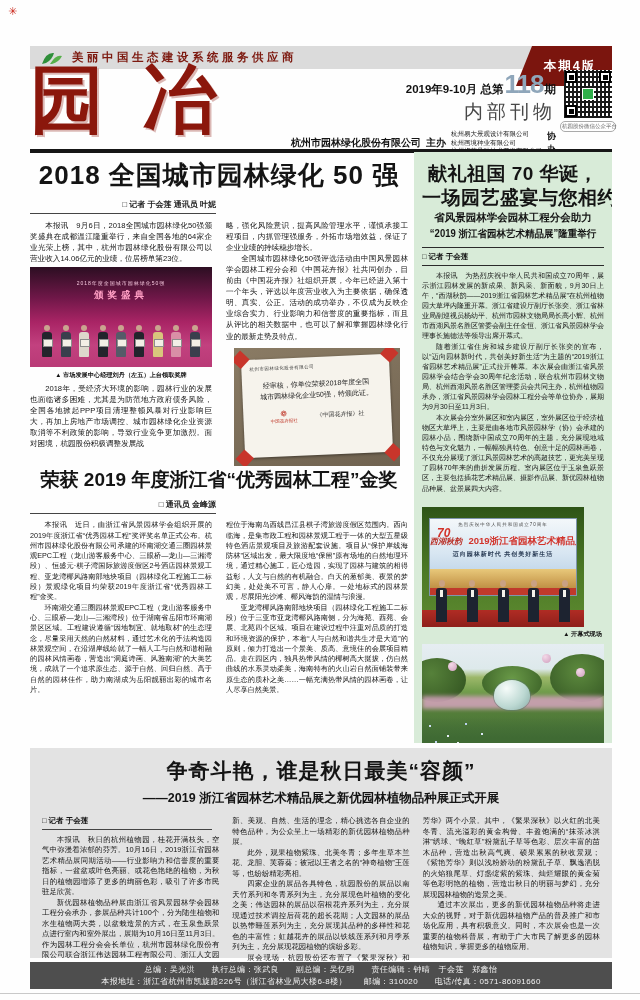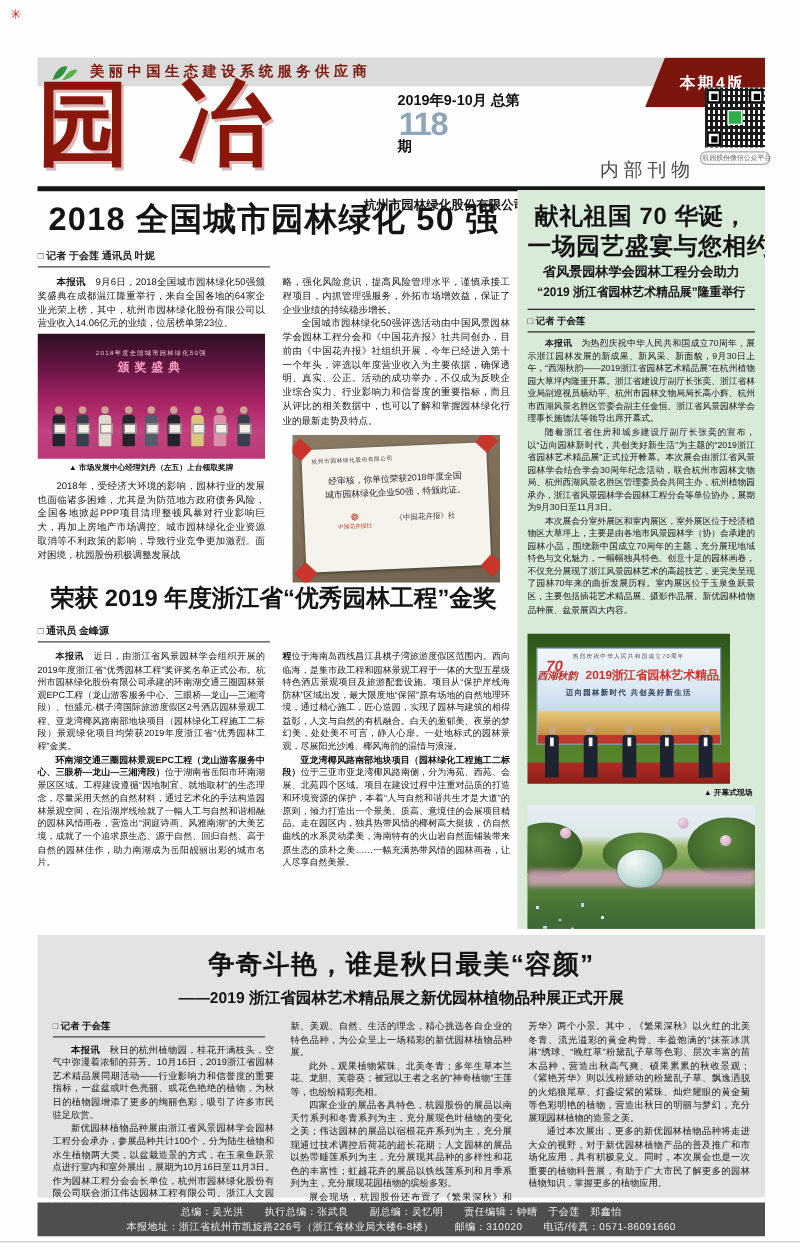--- a/index.html
+++ b/index.html
@@ -18,24 +18,24 @@
   .edition { position:absolute; right:0; top:0; height:40px; min-width:96px; background:#7b150e; color:#fff;
              font-size:12.5px; font-weight:bold; display:flex; align-items:center; justify-content:center;
              padding:0 12px 0 24px; letter-spacing:2px;
              clip-path:polygon(16px 0, 100% 0, 100% 100%, 0 100%); }
 
   
   .logo { position:absolute; left:30px; top:62px; font-family:"DejaVu Serif","Liberation Serif",serif;
           font-size:74px; font-weight:bold; color:#8b170c; letter-spacing:38px; line-height:1;
           white-space:nowrap; text-shadow:2px 2px 0 rgba(139,23,12,.30); }
   .issue { position:absolute; left:318px; top:73px; width:238px; text-align:right; }
-  .issue-line { display:flex; justify-content:flex-end; align-items:baseline;flex-direction:column; }
+  .issue-line { display:flex; justify-content:flex-end; align-items:baseline; }
   .issue-pre,.issue-suf { font-size:11.5px; font-weight:bold; color:#111; }
   .issue-num { font-size:26px; font-weight:bold; color:#8fa6ba; line-height:.85; letter-spacing:-1px; padding:0 1px; }
-  .pubtype { font-size:15px; color:#484848; letter-spacing:4px; margin-top:2px; }
+  .pubtype { font-size:19px; color:#484848; letter-spacing:4px; margin-top:2px; }
   .org-row { display:flex; justify-content:flex-end; align-items:center; gap:5px; margin-top:5px; }
   .org-main,.org-role { font-size:10px; font-weight:bold; white-space:nowrap; }
   .co-stack { text-align:left; font-size:6.5px; line-height:1.3; color:#222; white-space:nowrap; }
   .co-role { font-size:9px; font-weight:bold; }
 
   
   .qr-wrap { position:absolute; left:560px; top:70px; width:56px; text-align:center; }
   .qr { width:48px; height:48px; margin:0 auto; position:relative; background:#fff;
         background-image:repeating-linear-gradient(0deg,#1a1a1a 0 2px,transparent 2px 5px),
                          repeating-linear-gradient(90deg,#1a1a1a 0 2px,transparent 2px 4px); }
@@ -44,28 +44,28 @@
   .fp.tl { left:1px; top:1px; } .fp.tr { right:1px; top:1px; } .fp.bl { left:1px; bottom:1px; }
   .qr-center { position:absolute; left:18px; top:18px; width:12px; height:12px; background:#2fae4a; border:1.5px solid #fff; }
   .qr-cap { margin-top:3px; font-size:5.5px; color:#666; border:1px solid #aaa; border-radius:5px; padding:1px 1px; white-space:nowrap; }
 
   .mainrule { position:absolute; left:30px; top:149px; width:582px; height:4px; background:#161616; }
 
   
   .leftmain { position:absolute; left:30px; top:160px; width:378px; height:586px; overflow:hidden; }
   .t1 { font-size:26px; font-weight:bold; text-align:center; line-height:1.22; letter-spacing:1px; }
   .byline { width:186px; font-size:8px; font-weight:bold; color:#222; border-bottom:1.5px solid #444;
-            padding-bottom:3px; margin:7px 0 6px; }
+            padding-bottom:3px; margin:7px 0 6px;text-align:right; }
   .cols { display:flex; gap:14px; }
   .c { width:182px; }
   .a1c { font-size:7.6px; line-height:1.46; }
   .a2c { font-size:7.2px; line-height:1.43; }
   p.para { text-indent:2em; text-align:justify; }
   p.ni { text-indent:0; }
-  .lead { font-weight:bold; }
+  .lead { font-weight:normal; }
   .t2 { font-size:19px; font-weight:bold; text-align:center; line-height:1.3; margin-top:12px; white-space:nowrap; }
 
   
   .photoA { width:182px; height:100px; margin-top:3px; position:relative; overflow:hidden;
             background:linear-gradient(180deg,#2c0e22 0%,#6d1747 30%,#a92465 55%,#c2417f 78%,#b93a76 100%); }
   .pa-t1 { position:absolute; top:13px; width:100%; text-align:center; font-size:5px; color:#f5c6dd; letter-spacing:1px; }
   .pa-t2 { position:absolute; top:21px; width:100%; text-align:center; font-size:9.5px; color:#ff9fc4; font-weight:bold; letter-spacing:4px; }
   .pa-row { position:absolute; bottom:10px; left:4px; right:4px; display:flex; justify-content:space-evenly; align-items:flex-end; }
   .fig { width:10px; height:25px; background:#23242c; border-radius:3px 3px 1px 1px; position:relative; }
   .fig::before { content:""; position:absolute; top:-7px; left:2px; width:6px; height:6px; border-radius:50%; background:#caa58f; }

